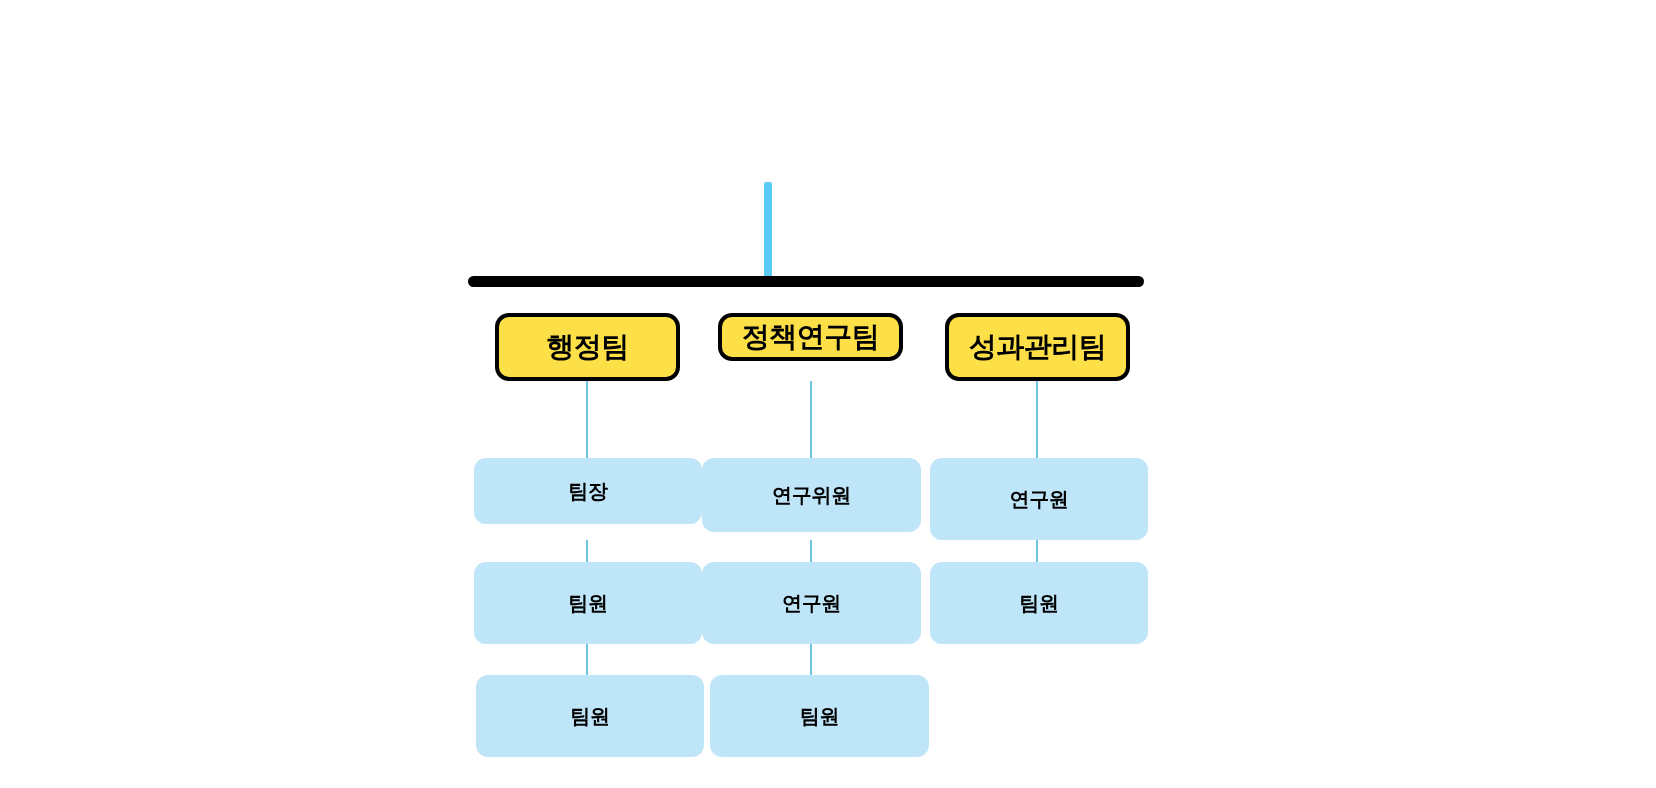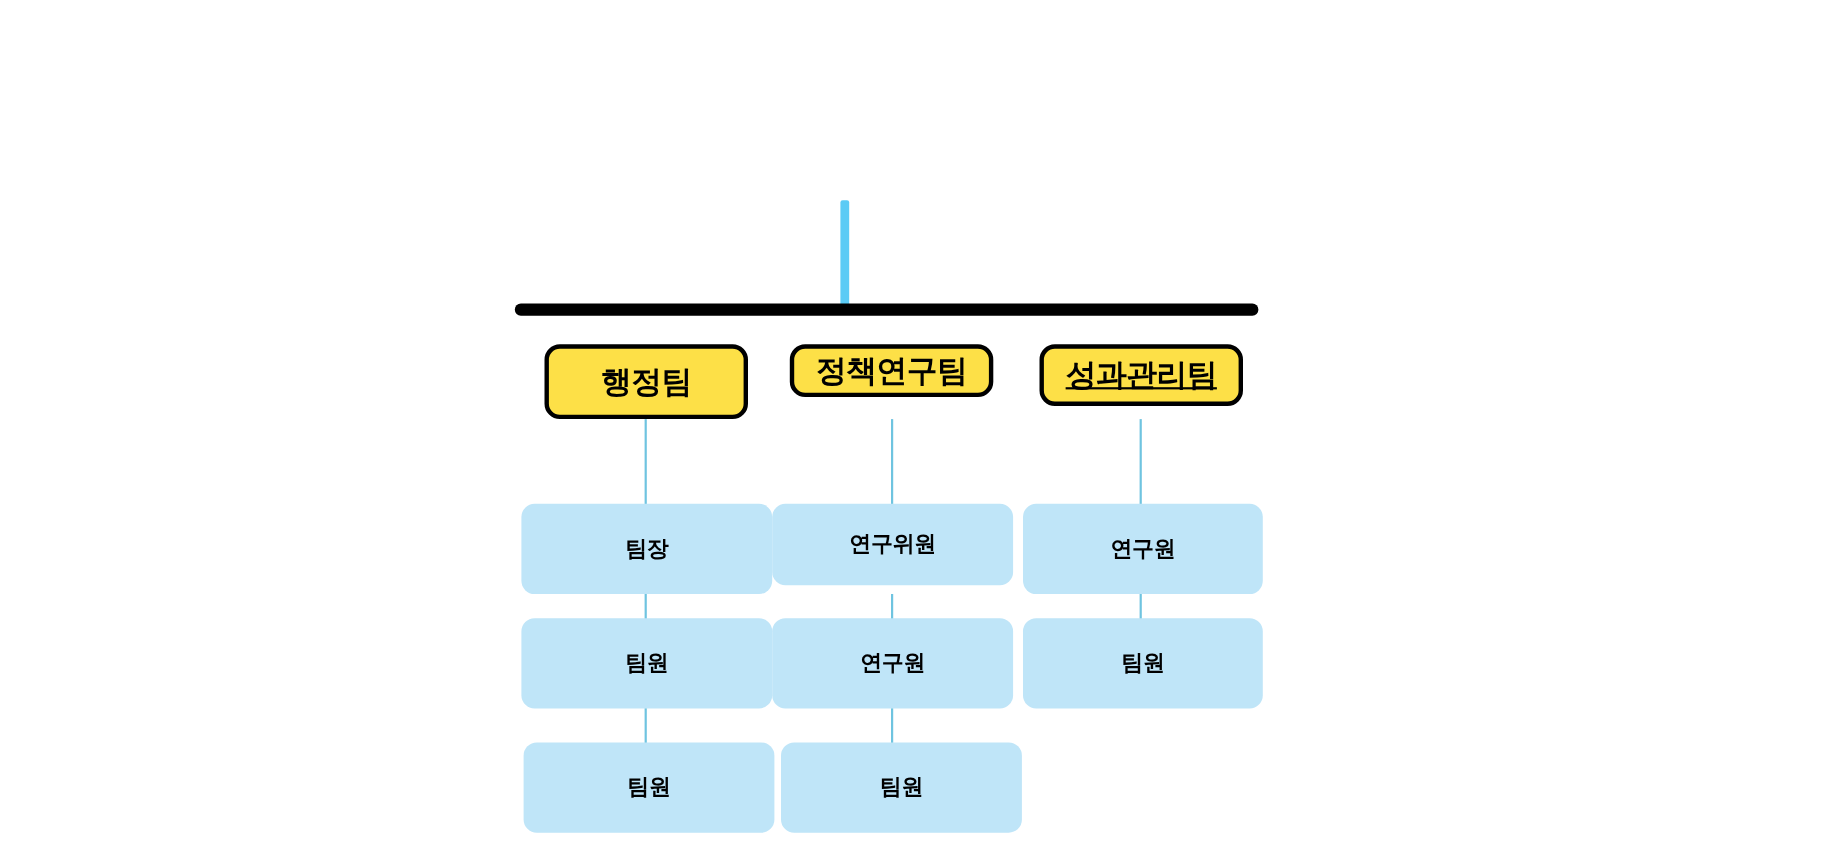--- a/index.html
+++ b/index.html
@@ -85,21 +85,21 @@
   <div class="connector-thick" style="left:764px; top:182px; width:8px; height:96px;"></div>
 
   <div class="spine-bar" style="left:468px; top:276px; width:676px; height:11px;"></div>
 
   <div class="node node-team" style="left:495px; top:313px; width:185px; height:68px;">
     <span>행정팀</span>
   </div>
 
   <div class="connector-thin" style="left:586px; top:381px; width:2px; height:84px;"></div>
 
-  <div class="node node-member" style="left:474px; top:458px; width:228px; height:82px;">
+  <div class="node node-member" style="left:474px; top:458px; width:228px; height:66px;">
     <span>팀장</span>
   </div>
 
   <div class="connector-thin" style="left:586px; top:540px; width:2px; height:26px;"></div>
 
   <div class="node node-member" style="left:474px; top:562px; width:228px; height:82px;">
     <span>팀원</span>
   </div>
 
   <div class="connector-thin" style="left:586px; top:644px; width:2px; height:34px;"></div>
@@ -123,21 +123,21 @@
   <div class="node node-member" style="left:702px; top:562px; width:219px; height:82px;">
     <span>연구원</span>
   </div>
 
   <div class="connector-thin" style="left:810px; top:644px; width:2px; height:34px;"></div>
 
   <div class="node node-member" style="left:710px; top:675px; width:219px; height:82px;">
     <span>팀원</span>
   </div>
 
-  <div class="node node-team" style="left:945px; top:313px; width:185px; height:56px;text-decoration:underline;">
+  <div class="node node-team" style="left:945px; top:313px; width:185px; height:68px;">
     <span>성과관리팀</span>
   </div>
 
   <div class="connector-thin" style="left:1036px; top:381px; width:2px; height:84px;"></div>
 
   <div class="node node-member" style="left:930px; top:458px; width:218px; height:82px;">
     <span>연구원</span>
   </div>
 
   <div class="connector-thin" style="left:1036px; top:540px; width:2px; height:26px;"></div>

